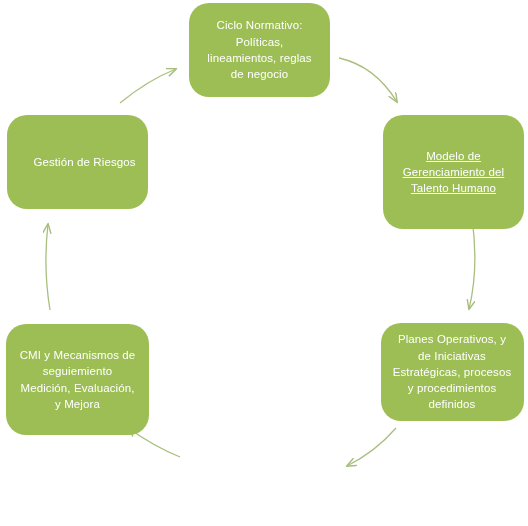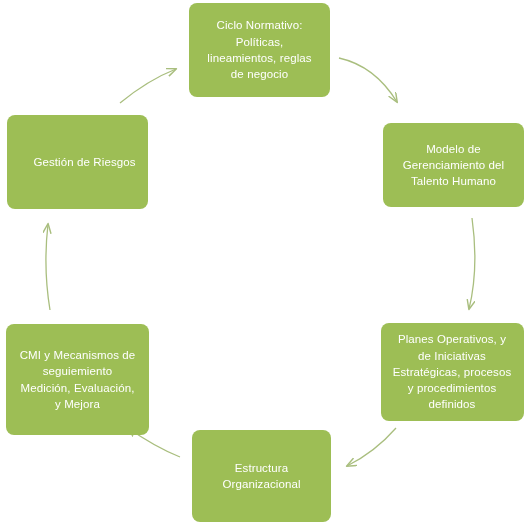--- a/index.html
+++ b/index.html
@@ -23,38 +23,38 @@
     top: 0;
     left: 0;
     width: 528px;
     height: 526px;
     pointer-events: none;
   }
   .node {
     position: absolute;
     box-sizing: border-box;
     background: #9DBE55;
-    border-radius: 8px;
+    border-radius: 20px;
     display: flex;
     align-items: center;
     justify-content: center;
     text-align: center;
     color: #ffffff;
     font-size: 11.5px;
     line-height: 1.42;
     padding: 6px 9px;
     letter-spacing: 0.1px;
   }
   .node-label {
     display: block;
     white-space: pre-line;
   }
   
   #node-ciclo-normativo      { left: 189px; top: 3px;   width: 141px; height: 94px; }
-  #node-modelo-talento       { left: 383px; top: 123px; width: 141px; height: 84px; }
+  #node-modelo-talento       { left: 383px; top: 115px; width: 141px; height: 114px; text-decoration: underline; }
   #node-planes-operativos    { left: 381px; top: 323px; width: 143px; height: 98px; padding-left: 8px; }
   #node-estructura-org       { left: 192px; top: 430px; width: 139px; height: 92px; }
   #node-cmi-mecanismos       { left: 6px;   top: 324px; width: 143px; height: 111px; }
   #node-gestion-riesgos      { left: 7px;   top: 115px; width: 141px; height: 94px; padding-left: 23px; }
 </style>
 </head>
 <body>
 
 <div id="diagram">
 
@@ -92,24 +92,20 @@
   </div>
 
   <div class="node" id="node-planes-operativos">
     <span class="node-label">Planes Operativos, y
 de Iniciativas
 Estratégicas, procesos
 y procedimientos
 definidos</span>
   </div>
 
-  <div class="node" id="node-estructura-org">
-    <span class="node-label">Estructura
-Organizacional</span>
-  </div>
 
   <div class="node" id="node-cmi-mecanismos">
     <span class="node-label">CMI y Mecanismos de
 seguiemiento
 Medición, Evaluación,
 y Mejora</span>
   </div>
 
   <div class="node" id="node-gestion-riesgos">
     <span class="node-label">Gestión de Riesgos</span>

